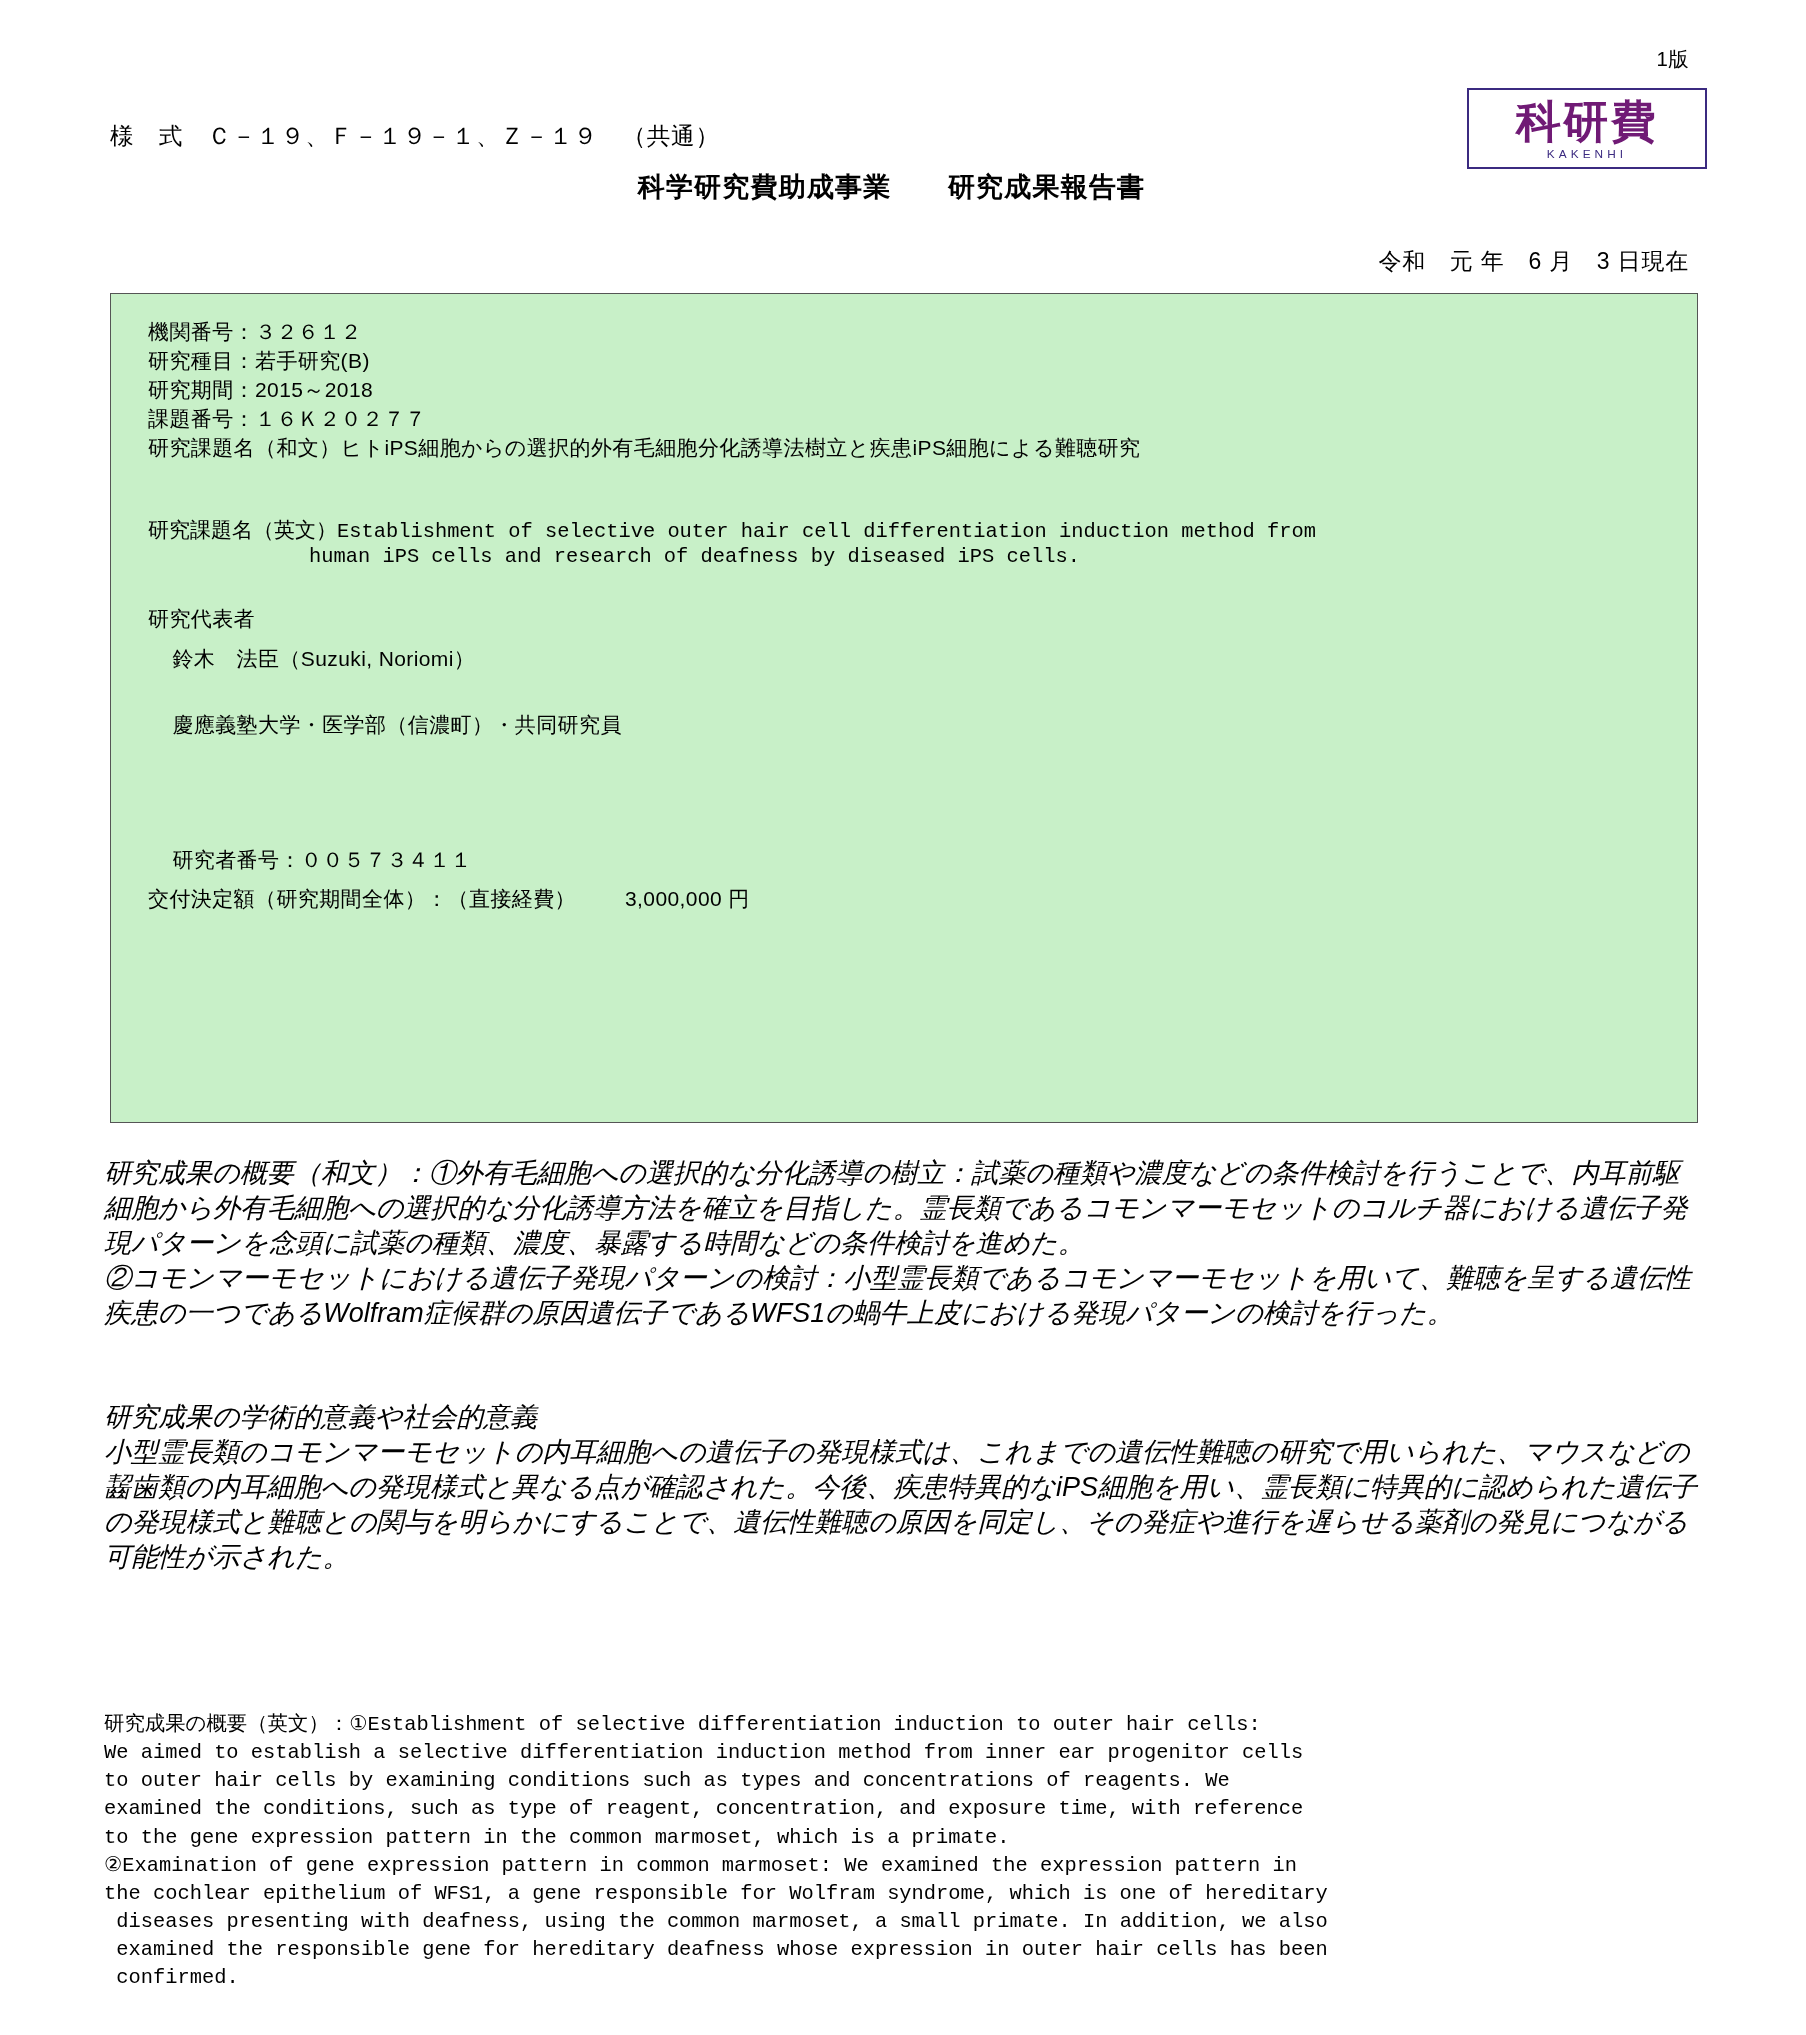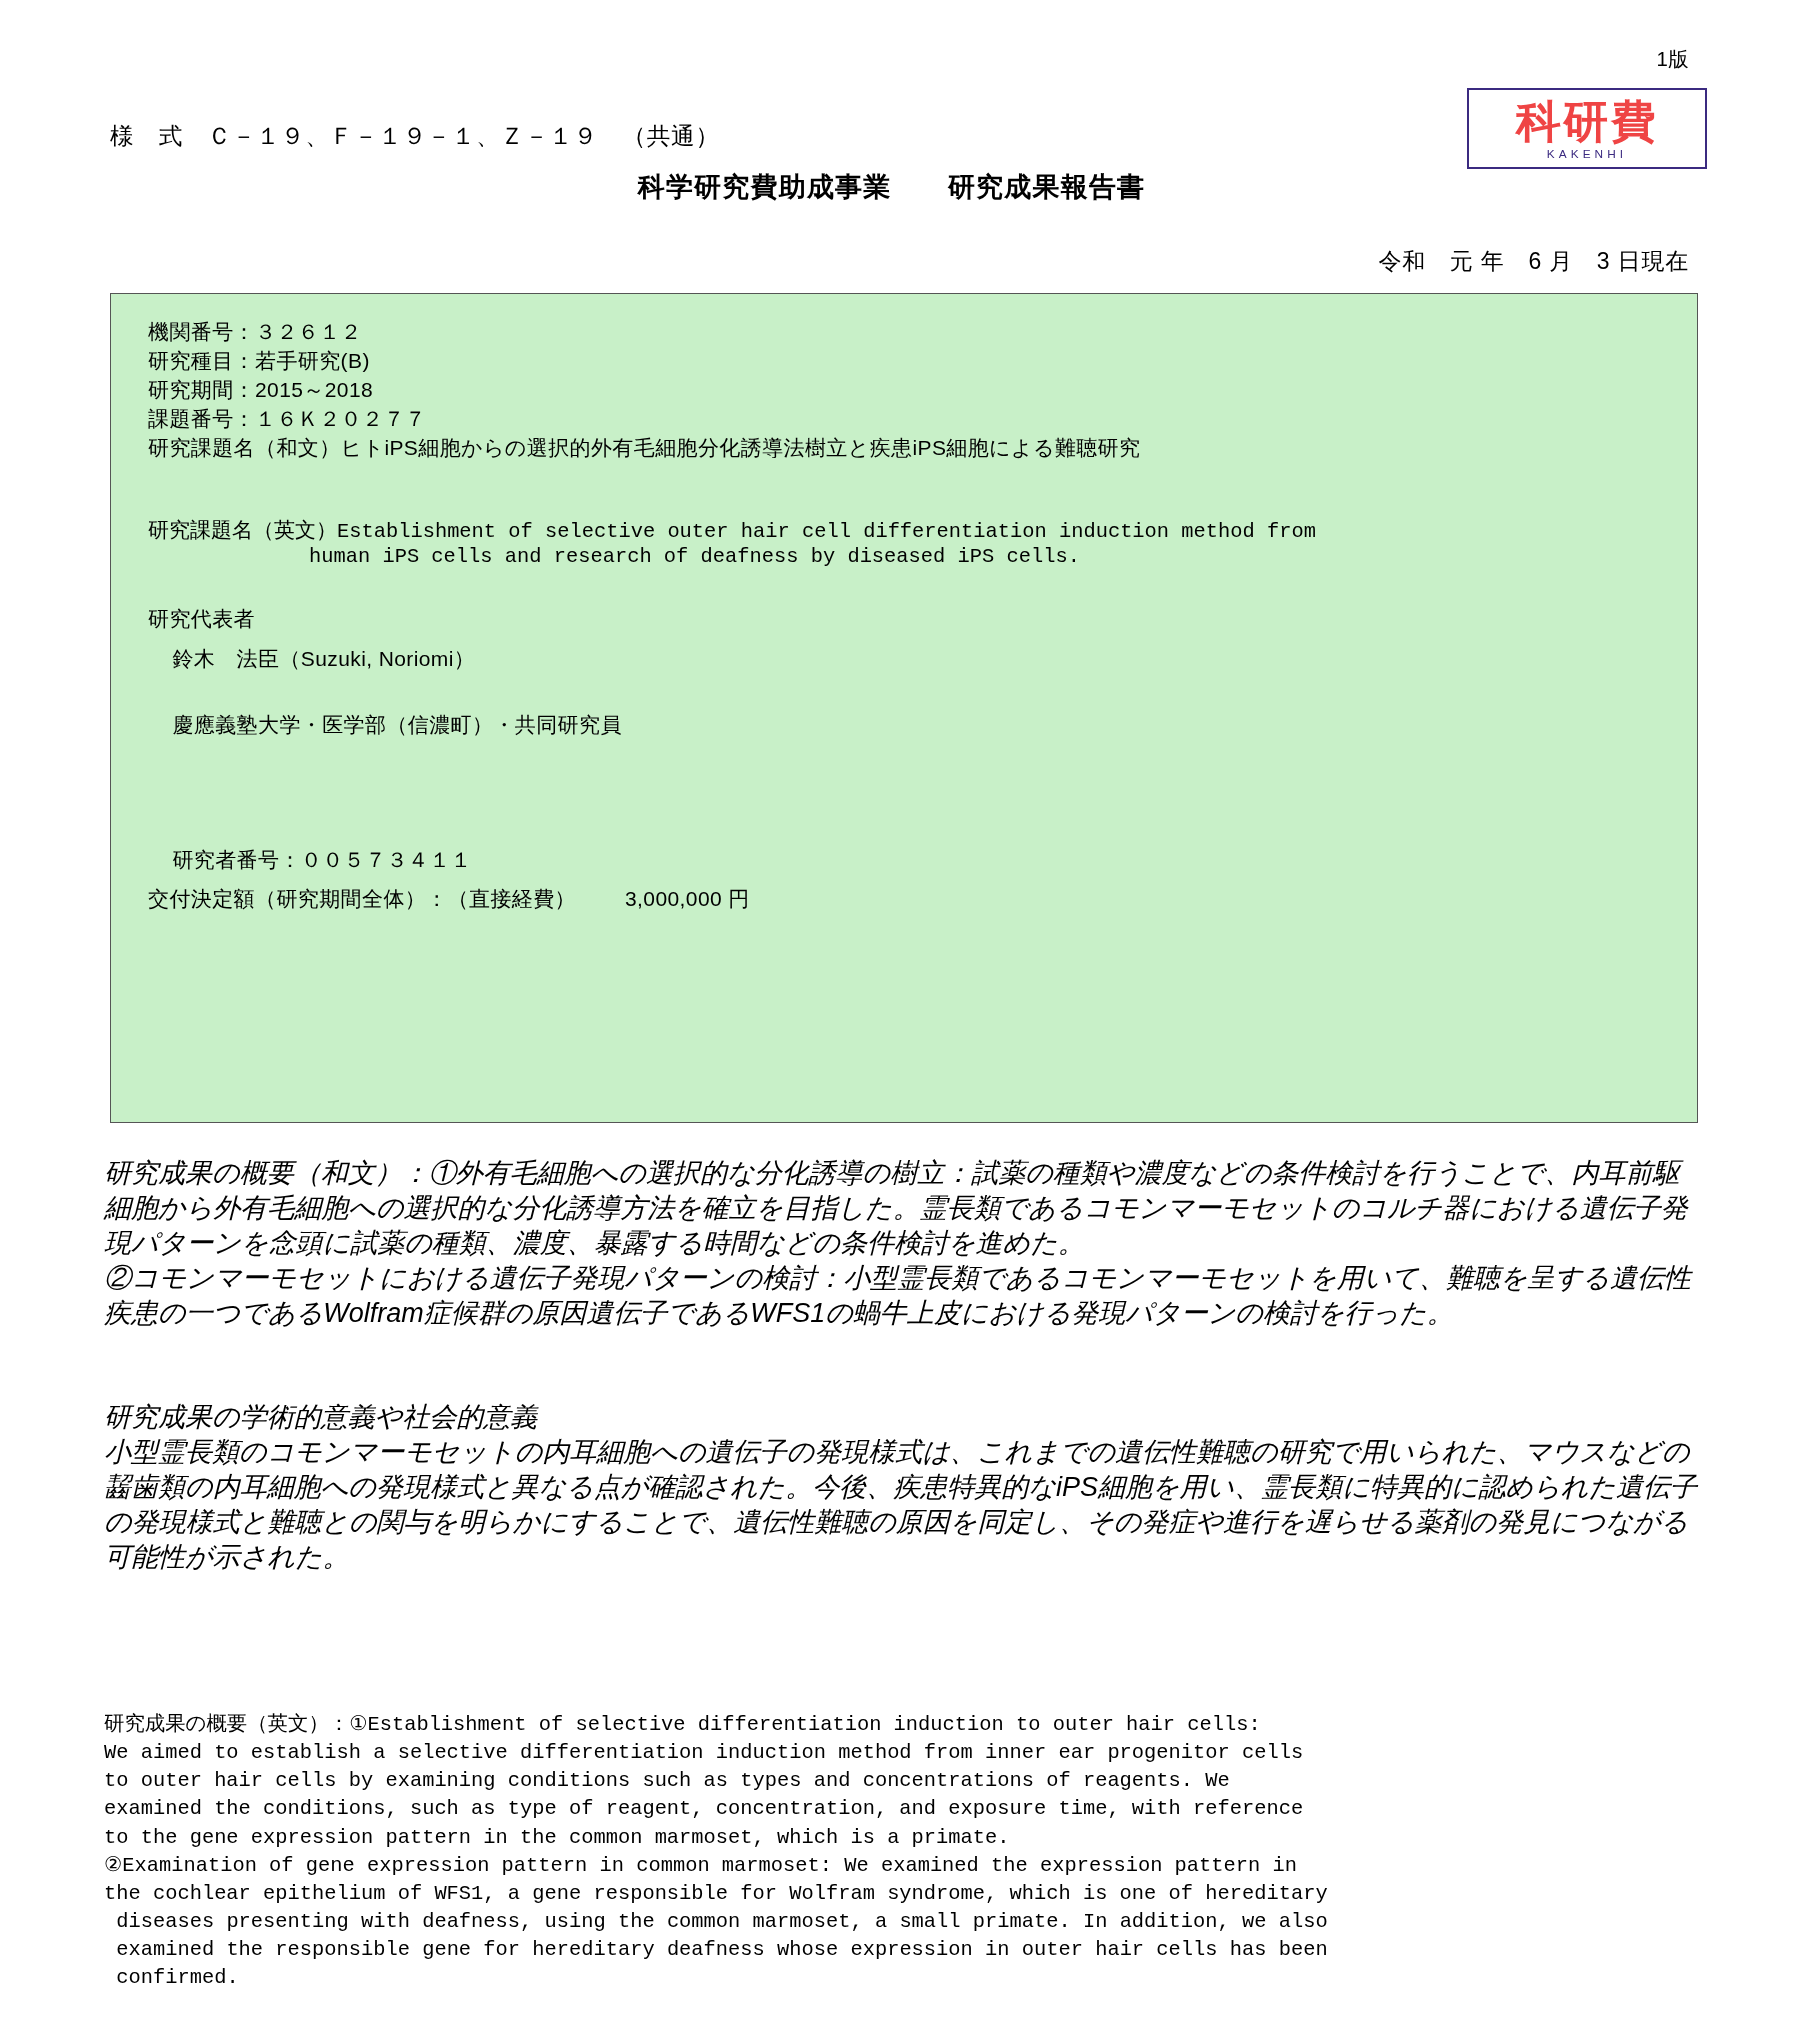--- a/index.html
+++ b/index.html
@@ -66,21 +66,21 @@
     box-sizing: border-box;
   }
   .kakenhi-logo .kanji {
     position: absolute;
     top: 2.4px;
     left: 0;
     width: 100%;
     text-align: center;
     font-size: 45px;
     font-weight: bold;
-    color: #ef4444;
+    color: #701a75;
     font-family: "Liberation Sans", sans-serif;
     letter-spacing: 2.4px;
   }
   .kakenhi-logo .romaji {
     position: absolute;
     bottom: 5.7px;
     left: 0;
     width: 100%;
     text-align: center;
     font-size: 11.8px;

